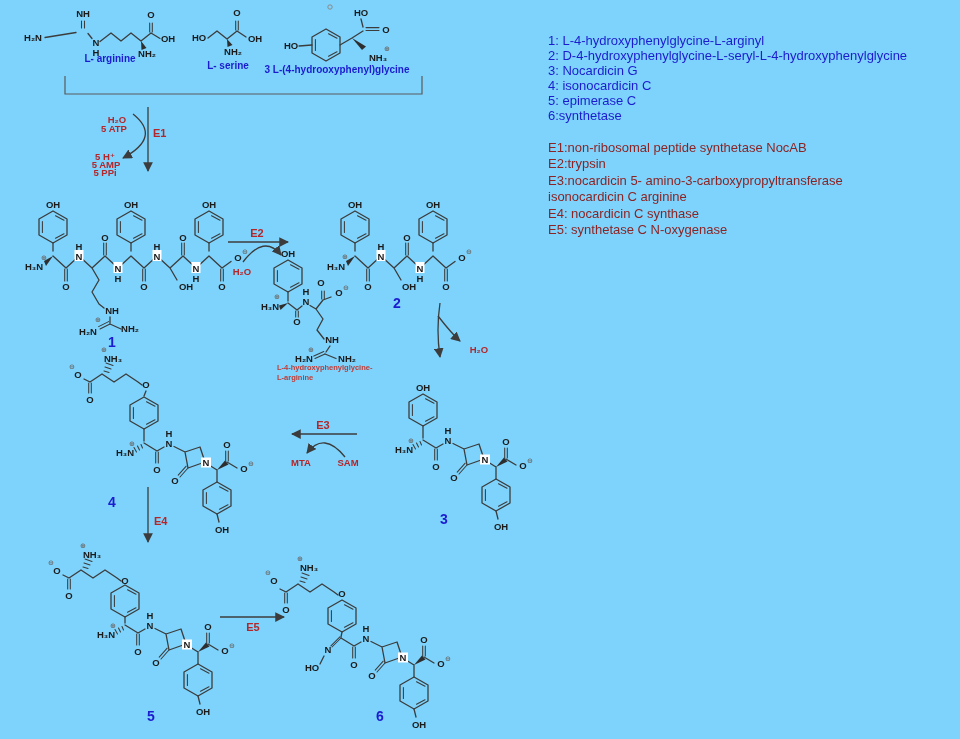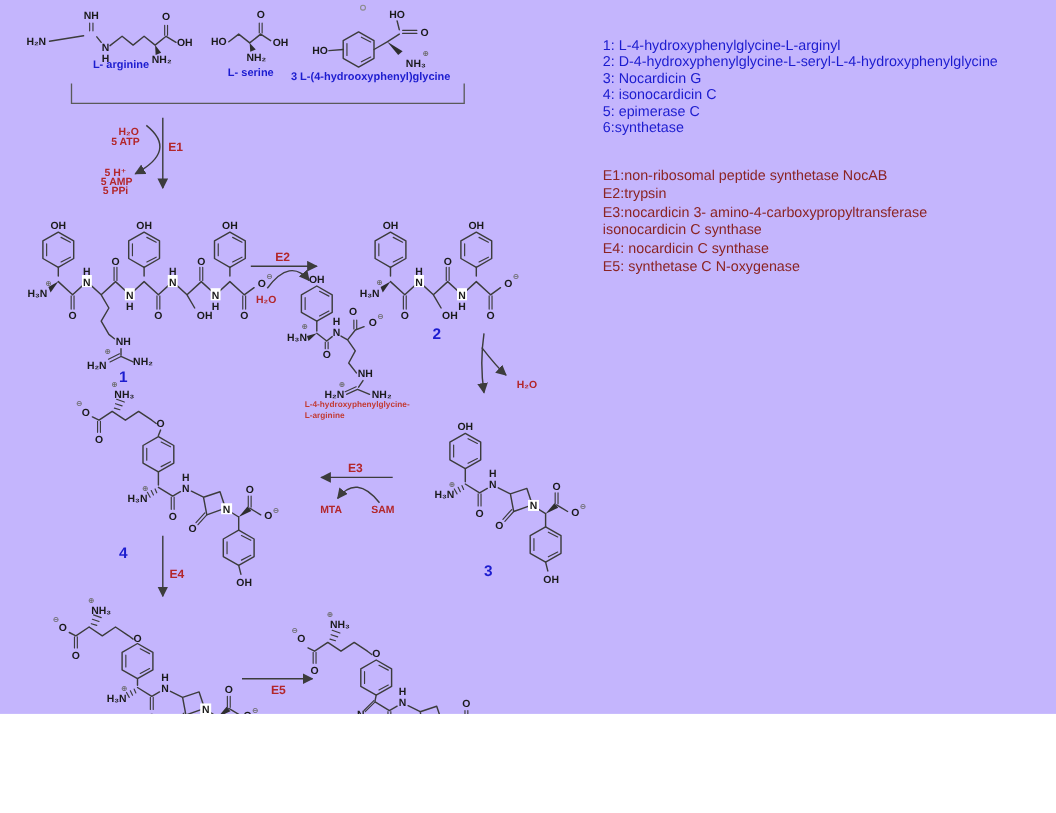--- a/index.html
+++ b/index.html
@@ -1,16 +1,16 @@
 <!DOCTYPE html>
 <html><head>
 <meta charset="utf-8">
 <style>
   html,body{margin:0;padding:0;background:#fff}
-  .canvas{position:relative;width:960px;height:649px;background:#c4b5fd;overflow:hidden;
+  .canvas{position:relative;width:960px;height:739px;background:#7dd3fc;overflow:hidden;
           font-family:"Liberation Sans","DejaVu Sans",sans-serif}
   svg{position:absolute;left:0;top:0}
   svg text{font-family:"Liberation Sans","DejaVu Sans",sans-serif;text-anchor:middle;fill:#1a1a1a}
   .bond{stroke:#3c3c3c;stroke-width:1.3;fill:none;stroke-linecap:round;stroke-linejoin:round}
   .db{stroke:#3c3c3c;stroke-width:1.05;fill:none;stroke-linecap:round}
   .wdg{fill:#2e2e2e;stroke:none}
   .arrow{stroke:#3c3c3c;stroke-width:1.3;fill:none;marker-end:url(#ah)}
   .brk{stroke:#5a5a5a;stroke-width:1.2;fill:none}
   .atom{font-size:9.5px;font-weight:bold}
   .chg{font-size:7px;font-weight:bold;fill:#6b6b6b}
@@ -323,22 +323,22 @@
 </svg>
 
 <div class="legend legend-blue" style="left:548px;top:33px">
   <div>1: L-4-hydroxyphenylglycine-L-arginyl</div>
   <div>2: D-4-hydroxyphenylglycine-L-seryl-L-4-hydroxyphenylglycine</div>
   <div>3: Nocardicin G</div>
   <div>4: isonocardicin C</div>
   <div>5: epimerase C</div>
   <div>6:synthetase</div>
 </div>
-<div class="legend legend-red" style="left:548px;top:152px">
+<div class="legend legend-red" style="left:548px;top:140px">
   <div>E1:non-ribosomal peptide synthetase NocAB</div>
   <div>E2:trypsin</div>
-  <div>E3:nocardicin 3- amino-4-carboxypropyltransferase</div>
-  <div>isonocardicin C synthase</div>
+  <div>E3:nocardicin 5- amino-3-carboxypropyltransferase</div>
+  <div>isonocardicin C arginine</div>
   <div>E4: nocardicin C synthase</div>
   <div>E5: synthetase C N-oxygenase</div>
 </div>
 
 </div>
 
 </body></html>

